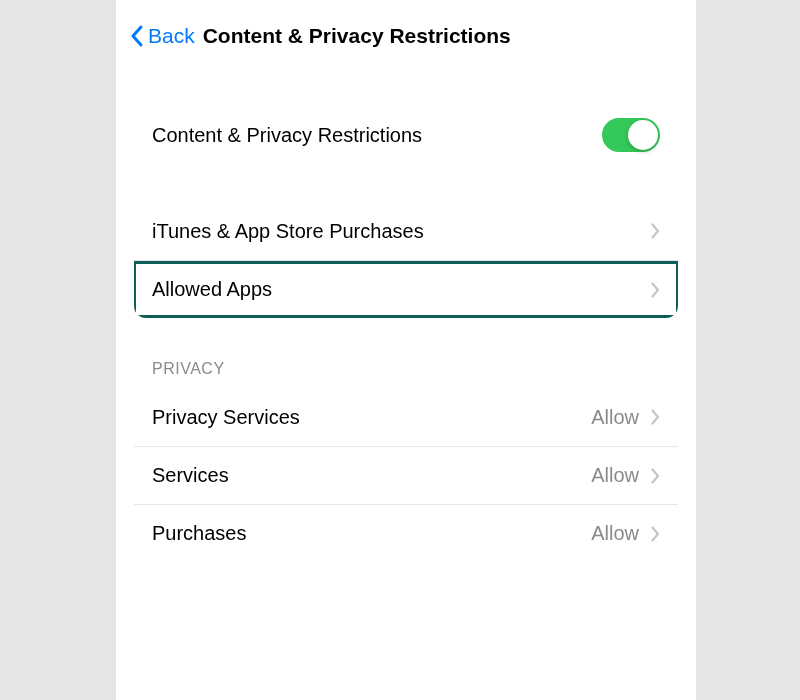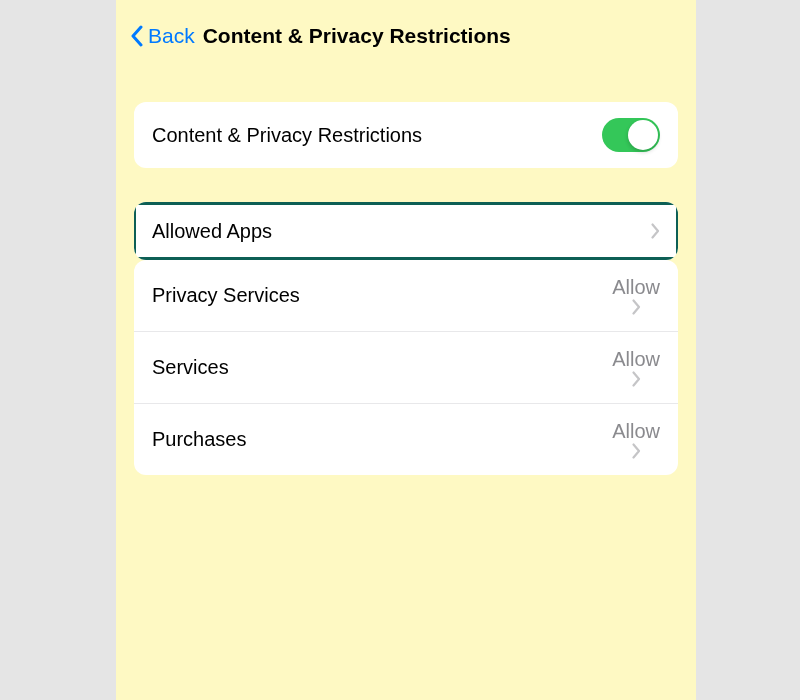--- a/index.html
+++ b/index.html
@@ -11,21 +11,21 @@
     body {
       background: #e5e5e5;
       width: 800px;
       height: 700px;
       display: flex;
       justify-content: center;
     }
     .phone-container {
       width: 580px;
       height: 700px;
-      background: #fef9c3;
+      background: #ffffff;
       overflow: hidden;
       margin-left: 12px;
     }
     .nav-header {
       display: flex;
       align-items: center;
       padding: 24px 14px 10px 14px;
     }
     .back-button {
       display: flex;
@@ -67,21 +67,21 @@
       border-top: 1px solid #e8e8ea;
     }
     .row-label {
       font-size: 20px;
       color: #000;
       font-weight: 400;
     }
     .row-right {
       display: flex;
       align-items: center;
-      flex-direction: column;
+      gap: 12px;
     }
     .row-value {
       font-size: 20px;
       color: #8a8a8e;
     }
     .chevron-right {
       width: 9px;
       height: 16px;
       flex-shrink: 0;
     }
@@ -147,31 +147,40 @@
   <div class="section section-first">
     <div class="row">
       <span class="row-label">Content &amp; Privacy Restrictions</span>
       <div class="toggle-switch">
         <div class="toggle-knob"></div>
       </div>
     </div>
   </div>
 
   <div class="section">
+    <div class="row">
+      <span class="row-label">iTunes &amp; App Store Purchases</span>
+      <div class="row-right">
+        <svg class="chevron-right" viewBox="0 0 9 16" fill="none">
+          <path d="M1.5 1.5L7 8L1.5 14.5" stroke="#c5c5c7" stroke-width="2.2" stroke-linecap="round" stroke-linejoin="round"></path>
+        </svg>
+      </div>
+    </div>
     <div class="row highlight-row">
       <div class="highlight-box"></div>
       <span class="row-label">Allowed Apps</span>
       <div class="row-right">
         <svg class="chevron-right" viewBox="0 0 9 16" fill="none">
           <path d="M1.5 1.5L7 8L1.5 14.5" stroke="#c5c5c7" stroke-width="2.2" stroke-linecap="round" stroke-linejoin="round"></path>
         </svg>
       </div>
     </div>
   </div>
 
+  <div class="section-header">PRIVACY</div>
 
   <div class="section section-after-header">
     <div class="row">
       <span class="row-label">Privacy Services</span>
       <div class="row-right">
         <span class="row-value">Allow</span>
         <svg class="chevron-right" viewBox="0 0 9 16" fill="none">
           <path d="M1.5 1.5L7 8L1.5 14.5" stroke="#c5c5c7" stroke-width="2.2" stroke-linecap="round" stroke-linejoin="round"></path>
         </svg>
       </div>

